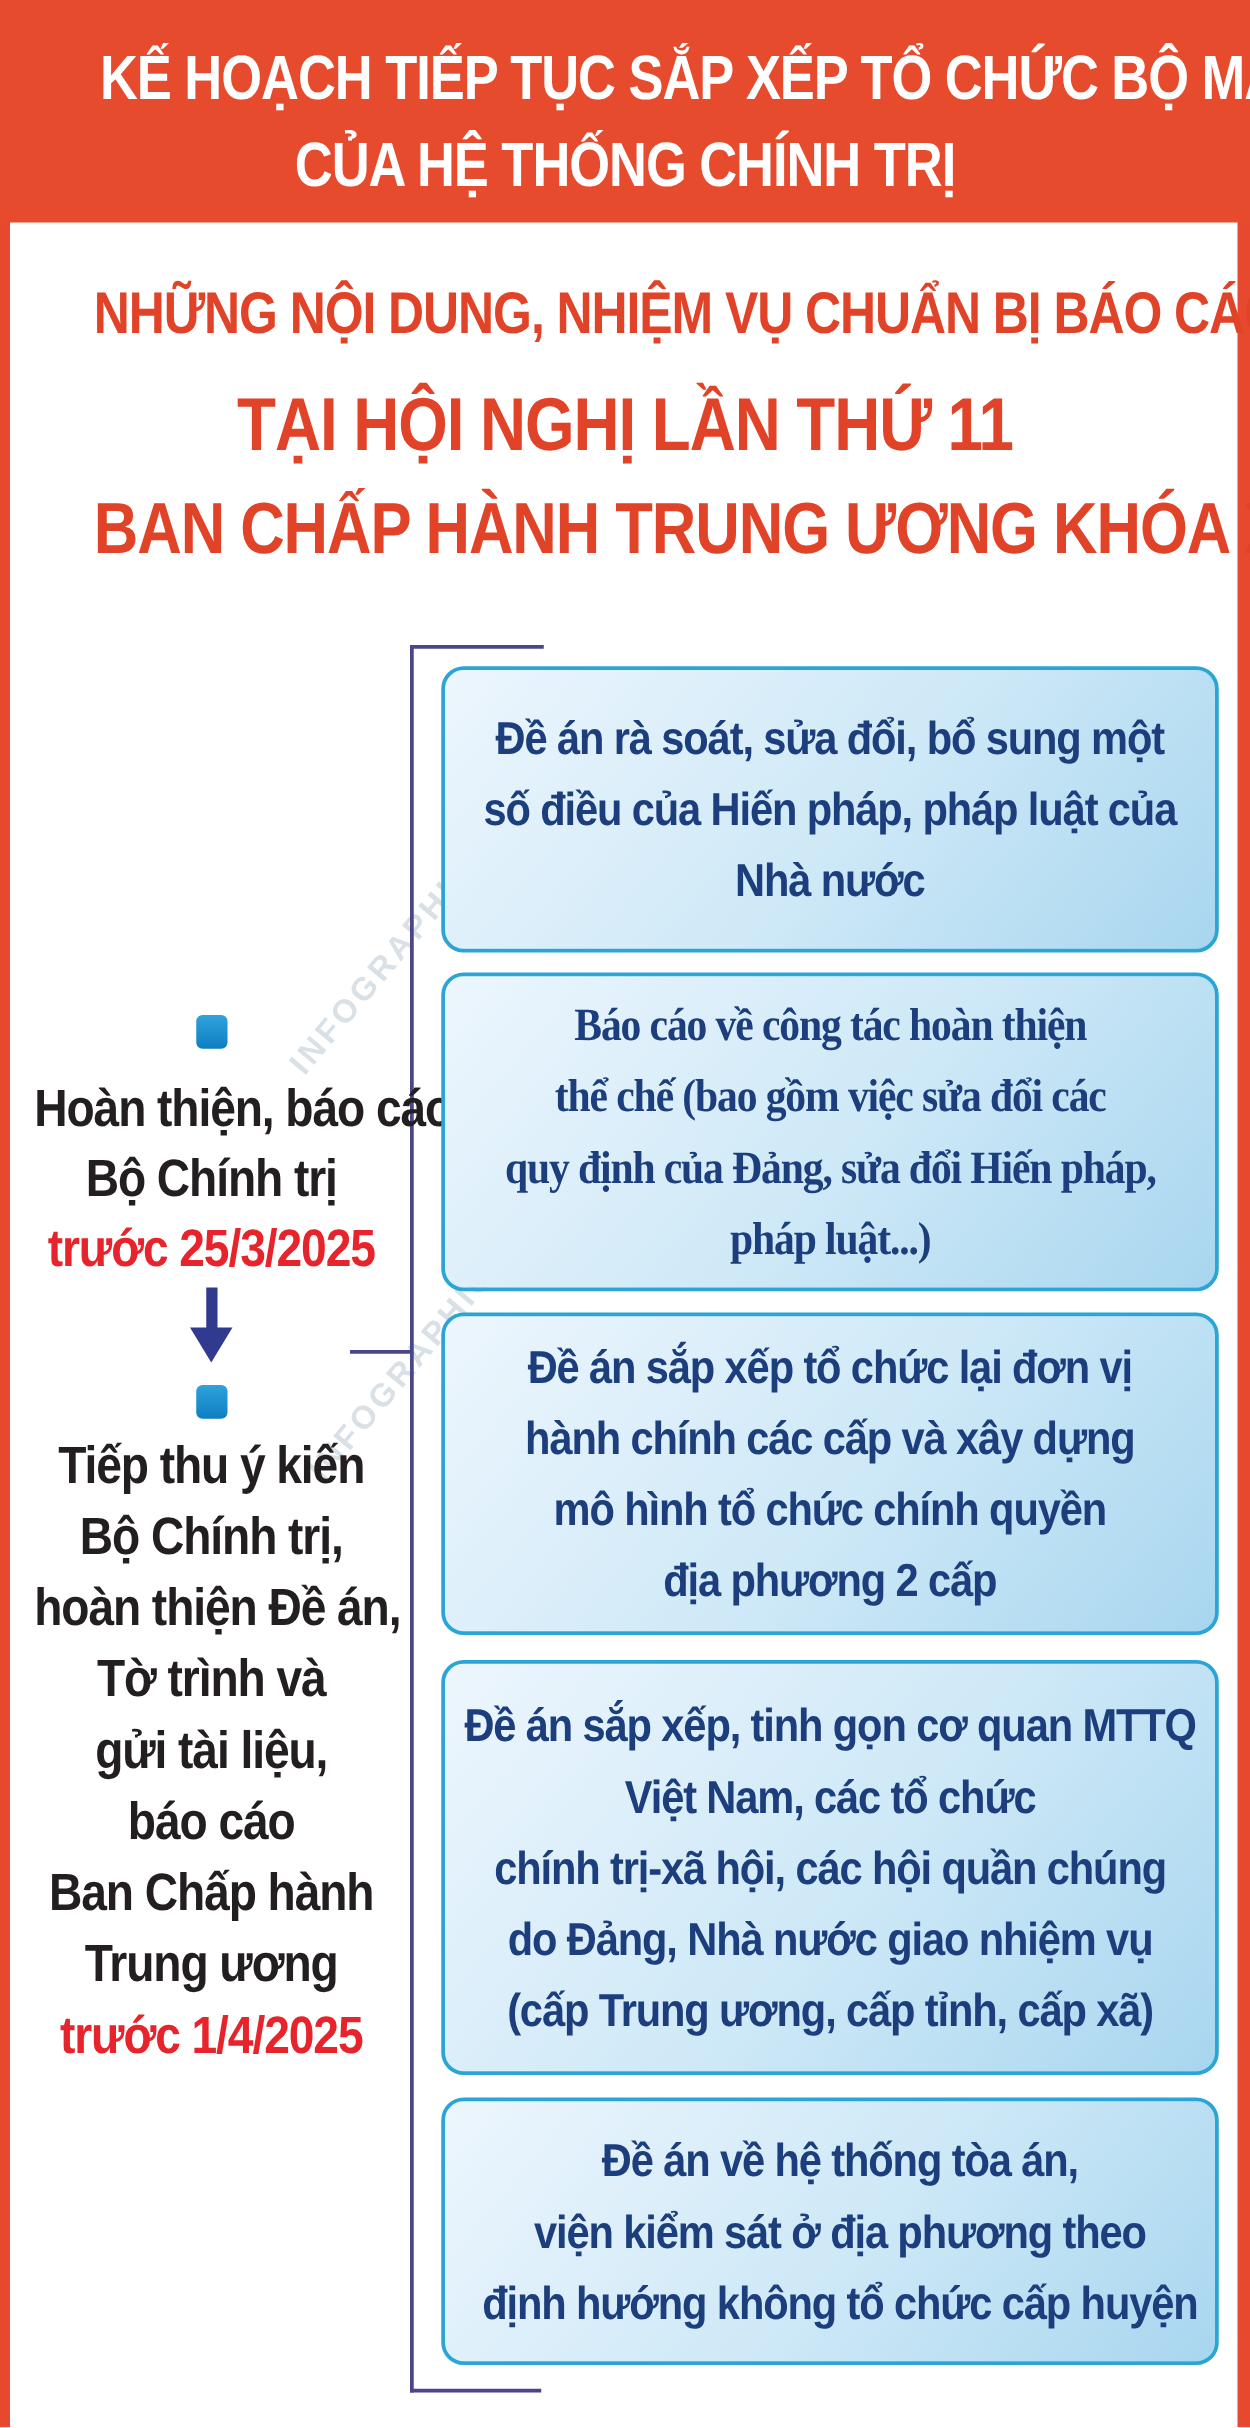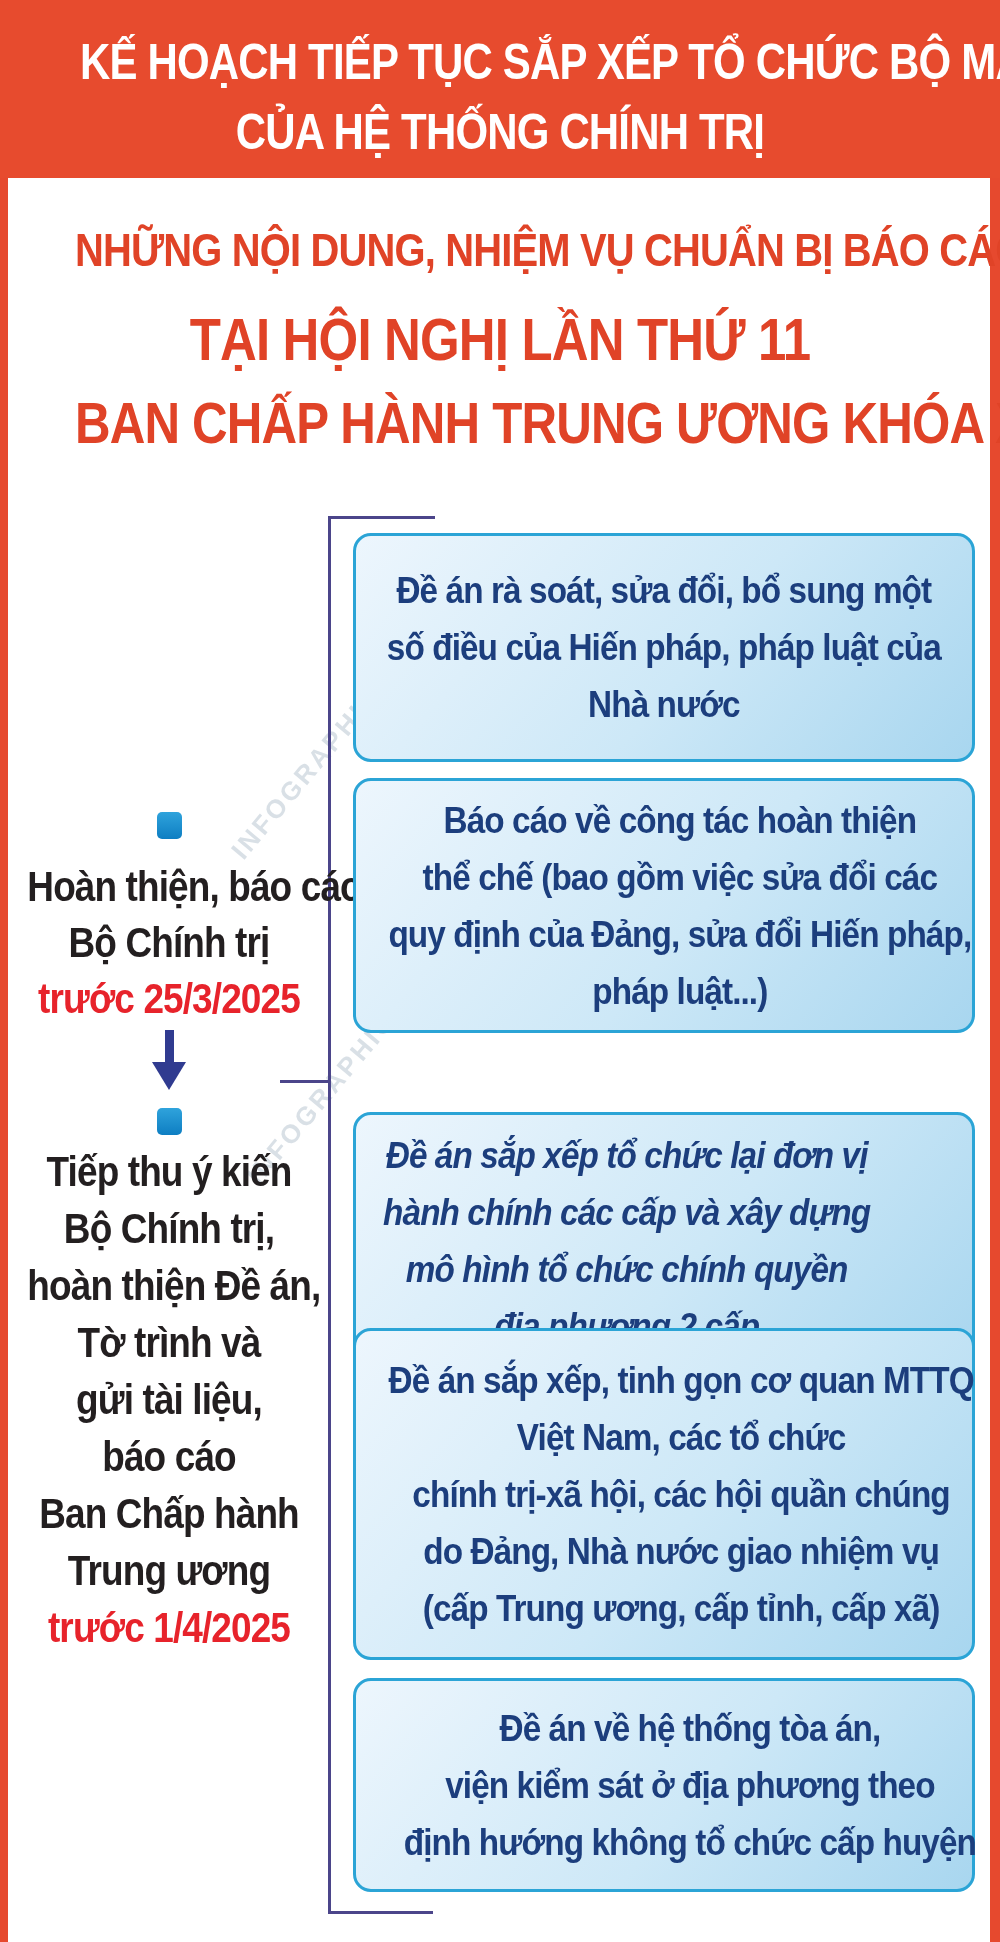--- a/index.html
+++ b/index.html
@@ -40,27 +40,27 @@
   .milestone .deadline{color:#e7232b;}
   .m1{top:859px;}
   .m2{top:1143px;}
   .arrow-stem{position:absolute;left:165px;top:1030px;width:9px;height:33px;background:#303b90;}
   .arrow-head{position:absolute;left:152px;top:1062px;width:0;height:0;
     border-left:17px solid transparent;border-right:17px solid transparent;border-top:28px solid #303b90;}
   
   .abox{position:absolute;left:353px;width:622px;box-sizing:border-box;
     border:3px solid #2ba4d6;border-radius:18px;
     background:linear-gradient(130deg,#edf6fd 0%,#cde8f7 55%,#a8d6ef 100%);
-    display:flex;align-items:center;}
+    display:flex;align-items:center;justify-content:center;}
   .abox .btext{text-align:center;color:#1c3e7d;font-size:37px;line-height:57px;
     transform:scaleX(.9);letter-spacing:-1px;}
   .abox .bl{white-space:nowrap;}
   .abox.x1{top:533px;height:229px;}
-  .abox.x2{top:778px;height:255px;}
-  .abox.x3{top:1112px;height:258px;font-style:italic;}
+  .abox.x2{top:778px;height:255px;font-family:Liberation Serif, serif;}
+  .abox.x3{top:1050px;height:258px;}
   .abox.x4{top:1328px;height:332px;}
   .abox.x5{top:1678px;height:214px;padding-left:16px;}
   
   .wm{position:absolute;color:rgba(120,145,165,.28);font-size:26px;letter-spacing:3px;
     transform:rotate(-50deg);white-space:nowrap;pointer-events:none;}
   .wm1{left:195px;top:750px;}
   .wm2{left:210px;top:1075px;}
   .wm3{left:520px;top:960px;}
   .wm4{left:430px;top:1510px;}
 </style>

